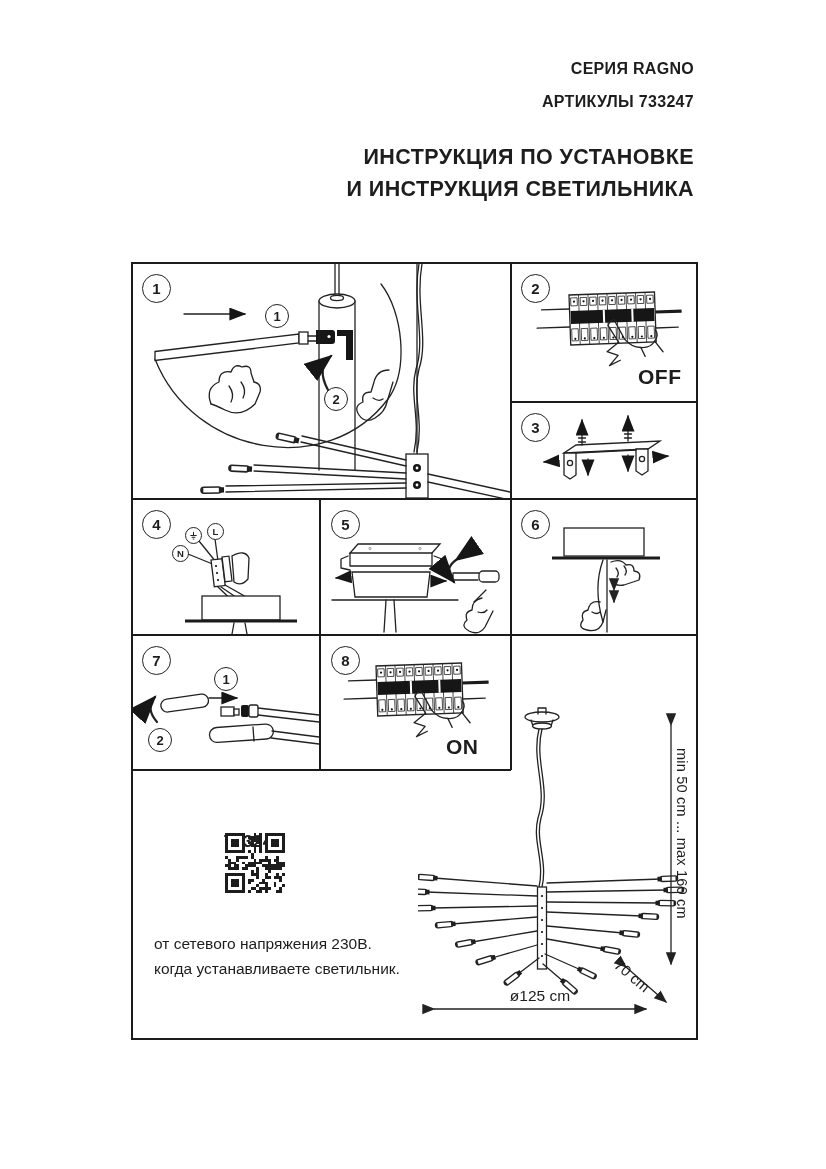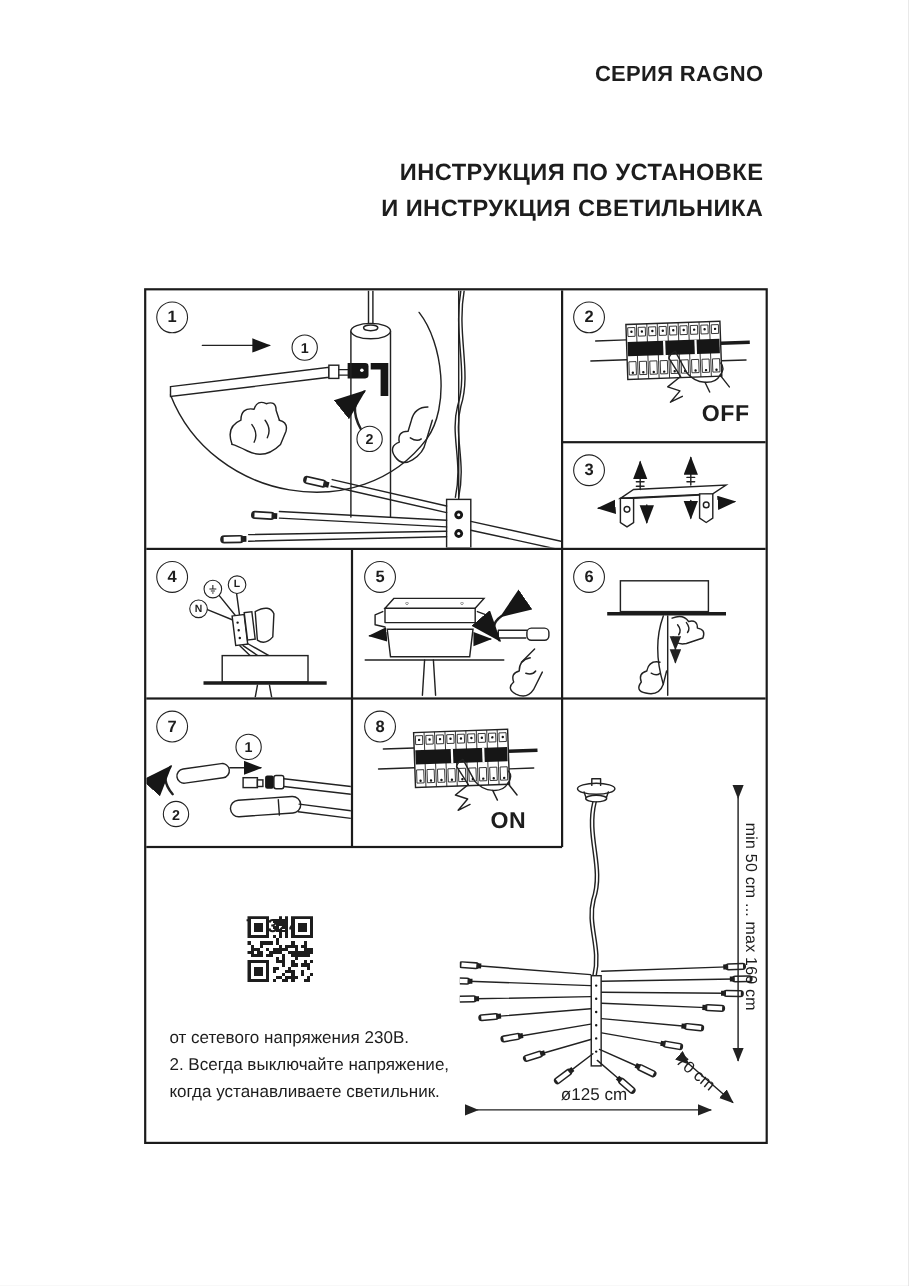--- a/index.html
+++ b/index.html
@@ -1,21 +1,21 @@
 <!DOCTYPE html>
 <html><head>
 <meta charset="utf-8">
 <style>
   html,body{margin:0;padding:0;background:#e8e8e8;}
   .page{position:relative;width:826px;height:1169px;background:#ffffff;margin:0 auto;
         font-family:"Liberation Sans","DejaVu Sans",sans-serif;color:#1d1d1d;
         outline:1px solid #c9c9c9;overflow:hidden;}
   
   .hdr{position:absolute;right:132px;text-align:right;font-weight:bold;white-space:nowrap;}
-  .hdr-series{top:52px;font-size:20px;line-height:33px;letter-spacing:.3px;text-align:right;}
+  .hdr-series{top:52px;font-size:16px;line-height:33px;letter-spacing:.3px;text-align:right;}
   .hdr-title{top:141px;font-size:21.5px;line-height:32px;letter-spacing:.4px;}
   
   .grid{position:absolute;left:131px;top:262px;width:563px;height:774px;border:2px solid #1b1b1b;}
   .panel{position:absolute;overflow:hidden;}
   .divider{position:absolute;background:#1b1b1b;}
   .art{position:absolute;left:0;top:0;}
   .art *{vector-effect:none;}
   .s  {stroke:#222;fill:none;stroke-width:1.3;stroke-linecap:round;stroke-linejoin:round;}
   .s08{stroke:#222;fill:none;stroke-width:0.8;}
   .s2 {stroke:#222;fill:none;stroke-width:2.2;stroke-linecap:round;}
@@ -85,20 +85,21 @@
     <line class="bo" x1="1.5" y1="0" x2="14" y2="0"></line>
     <line class="bi" x1="1" y1="0" x2="14.5" y2="0"></line>
   </g>
 </defs>
 </svg>
 
 <div class="page">
 
   <div class="hdr hdr-series">
     <div>СЕРИЯ RAGNO</div>
+    <div>АРТИКУЛЫ 733247</div>
   </div>
   <div class="hdr hdr-title">
     <div>ИНСТРУКЦИЯ ПО УСТАНОВКЕ</div>
     <div>И ИНСТРУКЦИЯ СВЕТИЛЬНИКА</div>
   </div>
 
   <div class="grid">
 
     <div class="divider" style="left:377px;top:0;width:2px;height:506px"></div>
     <div class="divider" style="left:186px;top:235px;width:2px;height:271px"></div>
@@ -438,21 +439,20 @@
           <rect x="2" y="2" width="3" height="3" fill="#1d1d1d"></rect>
           <rect x="14" y="0" width="7" height="7" fill="#1d1d1d"></rect>
           <rect x="15" y="1" width="5" height="5" fill="#fff"></rect>
           <rect x="16" y="2" width="3" height="3" fill="#1d1d1d"></rect>
           <rect x="0" y="14" width="7" height="7" fill="#1d1d1d"></rect>
           <rect x="1" y="15" width="5" height="5" fill="#fff"></rect>
           <rect x="2" y="16" width="3" height="3" fill="#1d1d1d"></rect>
         </svg>
       <div class="notes">
         <div>от сетевого напряжения 230В.</div>
-        <div>2. Всегда выключайте напряжение,</div>
         <div>когда устанавливаете светильник.</div>
       </div>
     </div>
 
     <div class="panel" style="left:285px;top:372px;width:278px;height:402px;overflow:visible">
       <svg class="art" width="278" height="402" viewBox="0 0 278 402">
 
         <g>
           <ellipse class="w" cx="124" cy="81" rx="17" ry="5"></ellipse>
           <path class="s" d="M113,84 l2,6 M135,84 l-2,6"></path>

